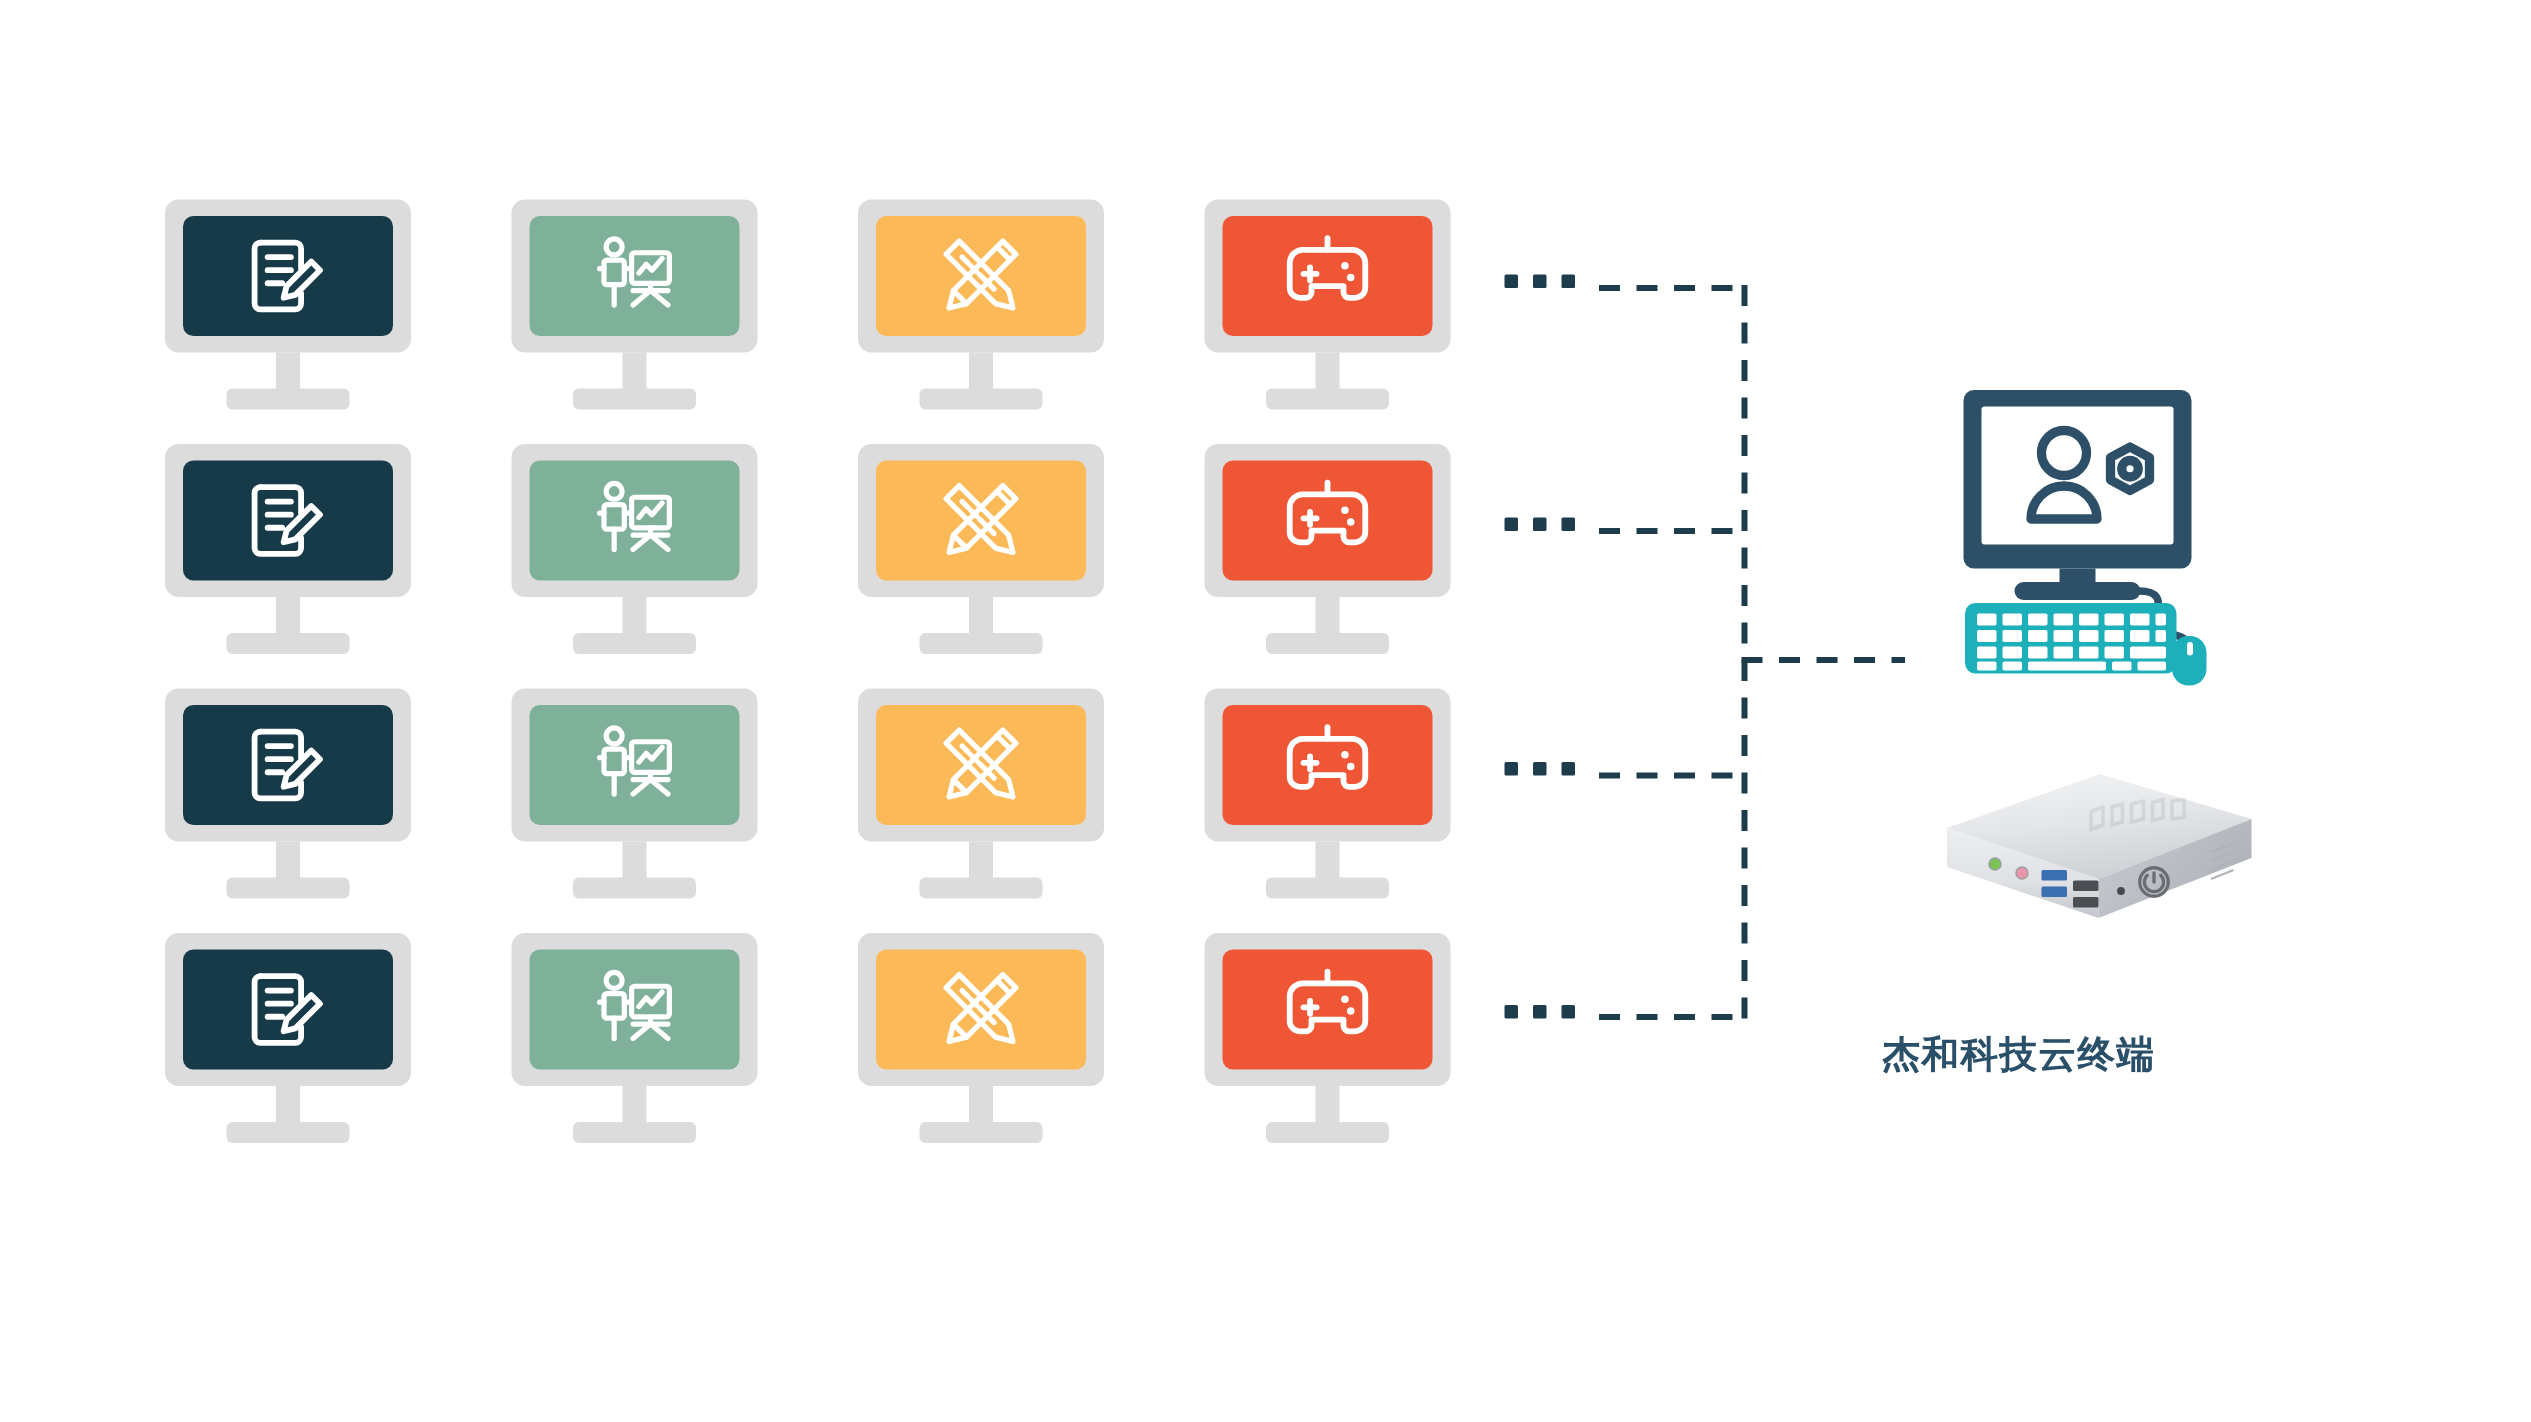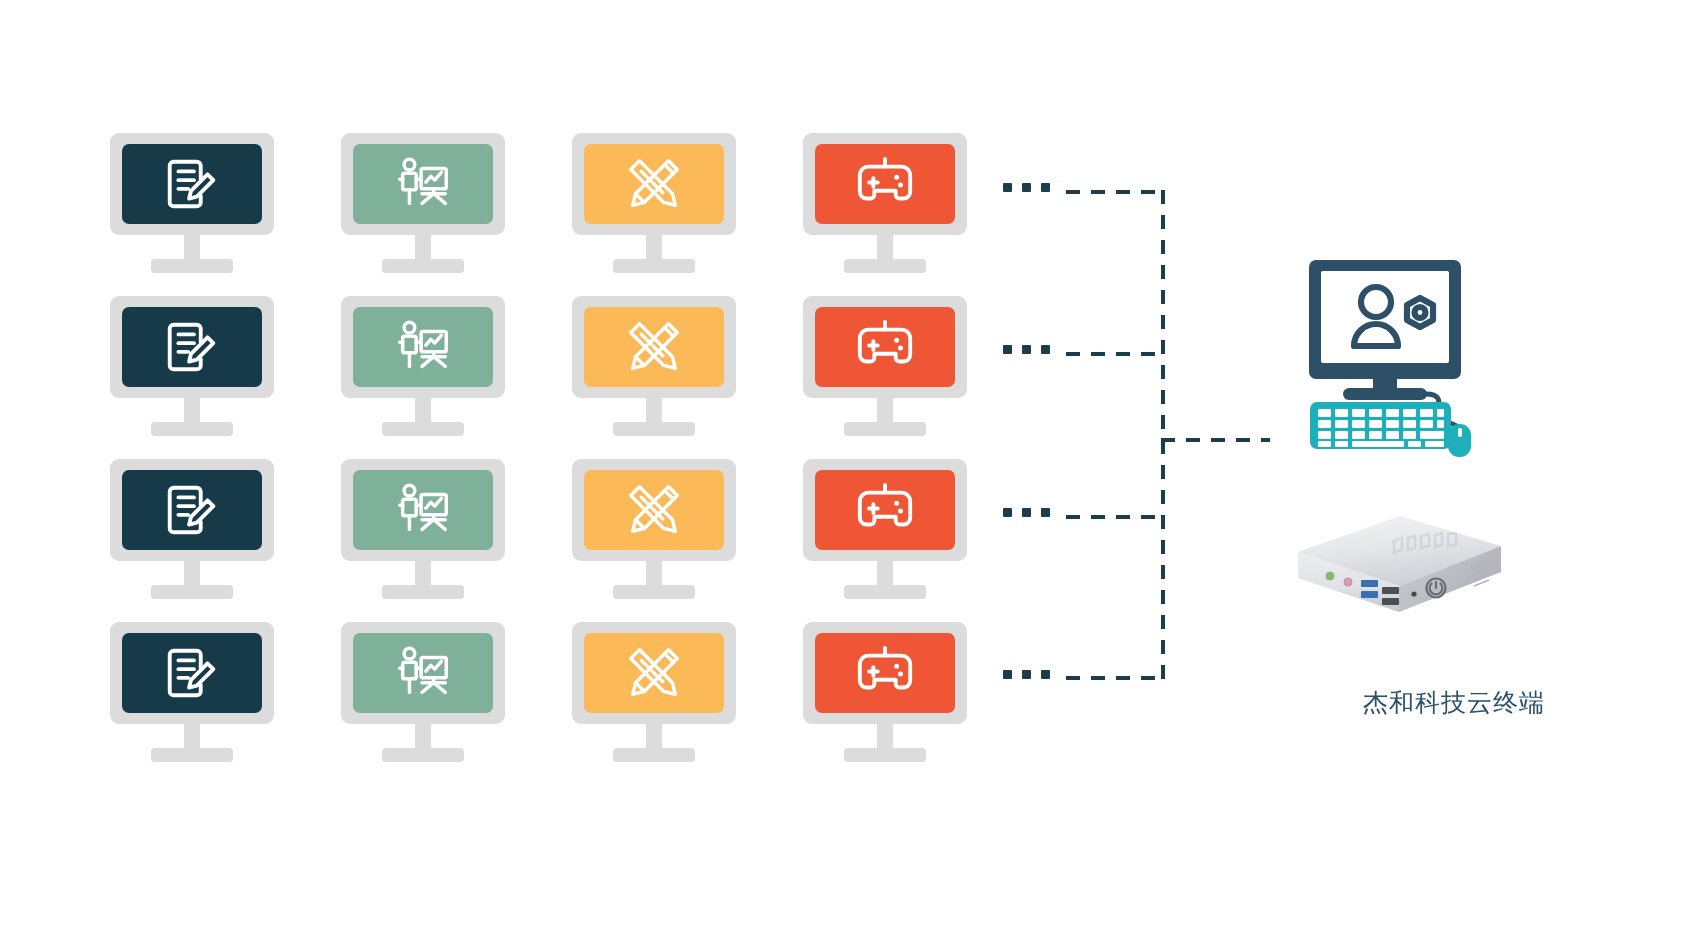--- a/index.html
+++ b/index.html
@@ -104,23 +104,23 @@
     left: 1268px;
     top: 500px;
     width: 240px;
     height: 130px;
   }
   .caption {
     position: absolute;
     left: 1255px;
     top: 686px;
     width: 290px;
-    text-align: right;
+    text-align: left;
     font-size: 25px;
-    font-weight: normal;
+    font-weight: bold;
     color: #2a4f69;
     letter-spacing: 1px;
     font-family: "DejaVu Sans", "Liberation Sans", sans-serif;
   }
 </style>
 </head>
 <body>
 
 <div id="stage">
 

